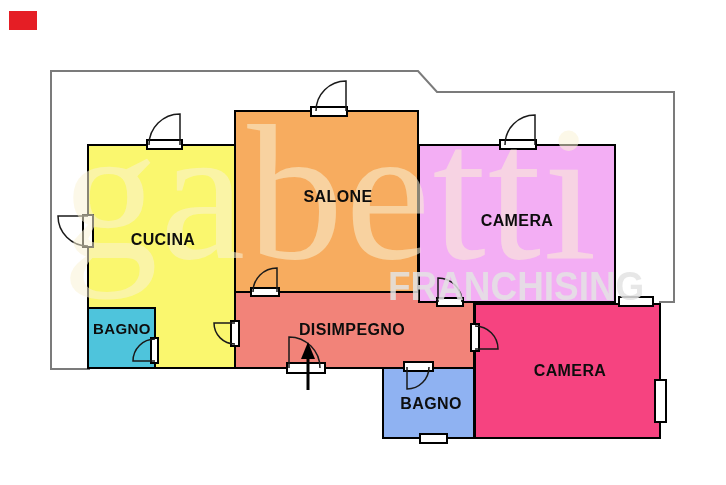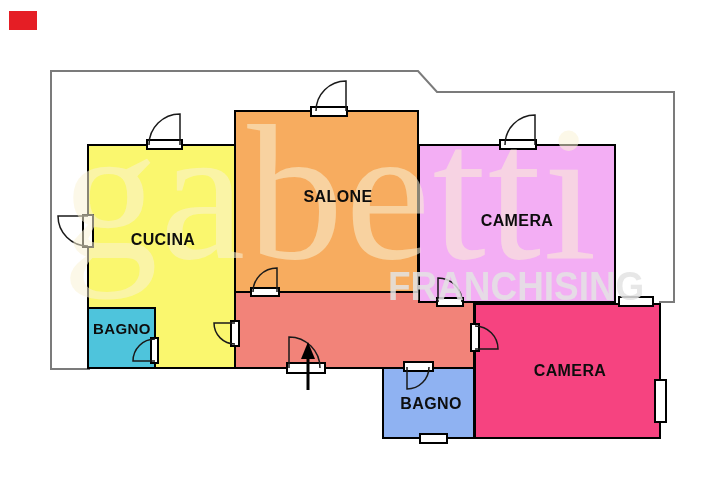--- a/index.html
+++ b/index.html
@@ -72,20 +72,21 @@
     </g>
   </svg>
 
   <div id="watermark-brand" style="color: rgba(250, 242, 214, 0.55);">gabetti</div>
   <div id="watermark-sub" style="color: rgba(227, 227, 227, 0.85);">FRANCHISING</div>
 
   <div class="room-label" style="left:163px;top:240px;text-align:center;">CUCINA</div>
   <div class="room-label" style="left:330px;top:197px;margin-left:8px;">SALONE</div>
   <div class="room-label" style="left:517px;top:221px;">CAMERA</div>
   <div class="room-label" style="left:122px;top:328px;font-size:15px;">BAGNO</div>
+  <div class="room-label" style="left:352px;top:330px;">DISIMPEGNO</div>
   <div class="room-label" style="left:431px;top:404px;">BAGNO</div>
   <div class="room-label" style="left:570px;top:371px;">CAMERA</div>
 
   <svg id="brand-logo" width="28" height="19">
     <rect x="0" y="0" width="28" height="19" fill="#e51e25"></rect>
   </svg>
 
 </div>
 
 </body></html>

